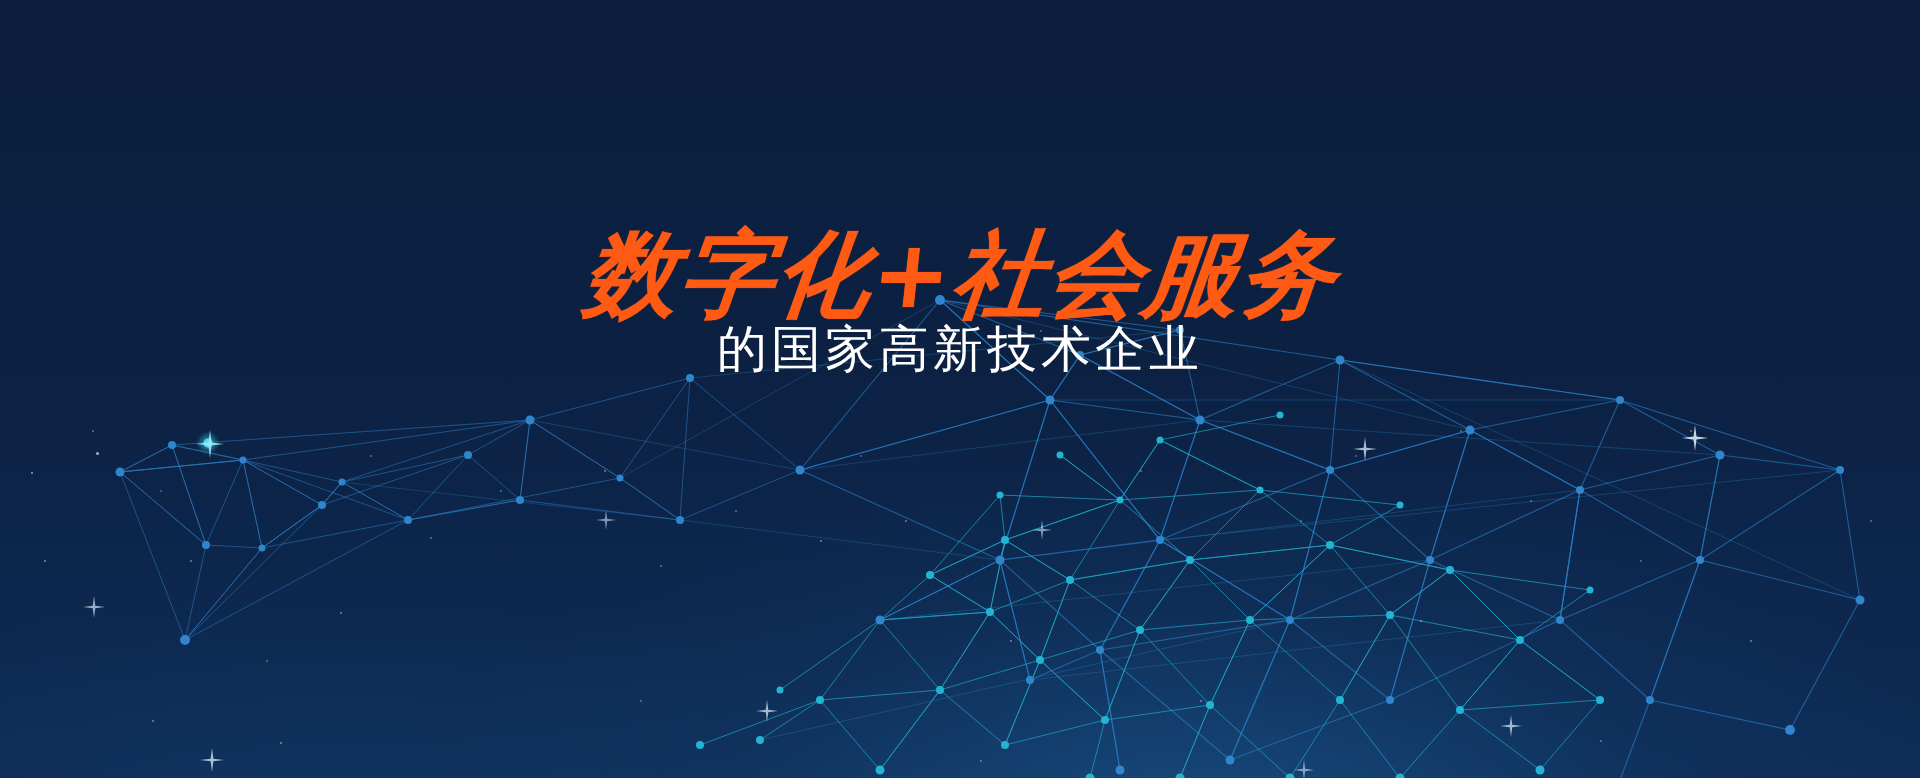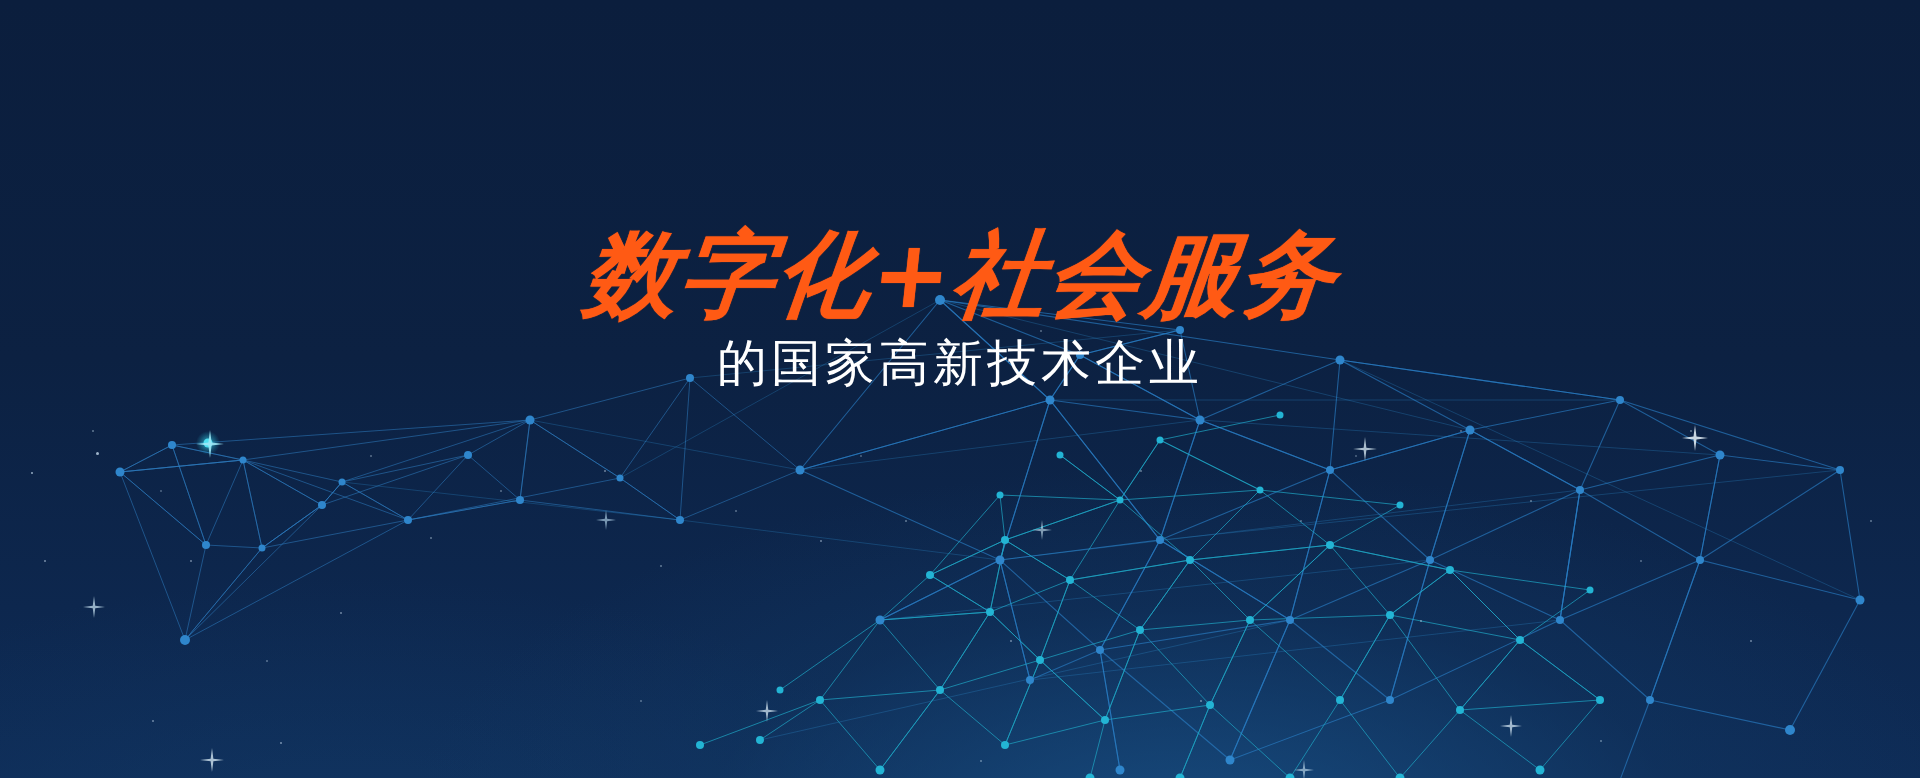--- a/index.html
+++ b/index.html
@@ -27,21 +27,20 @@
     font-weight:bold;
     font-style:italic;
     letter-spacing:2px;
     color:#FF5A14;
     line-height:1.0;
     white-space:nowrap;
     transform:skewX(-6deg);
     text-shadow:0 0 1px #FF5A14;
   }
   .subtitle{
-    margin-top:14px;
     font-family:"DejaVu Serif",serif;
     font-size:50px;
     font-weight:normal;
     letter-spacing:4px;
     color:#ffffff;
     line-height:1.1;
     white-space:nowrap;
   }
 </style>
 </head>

